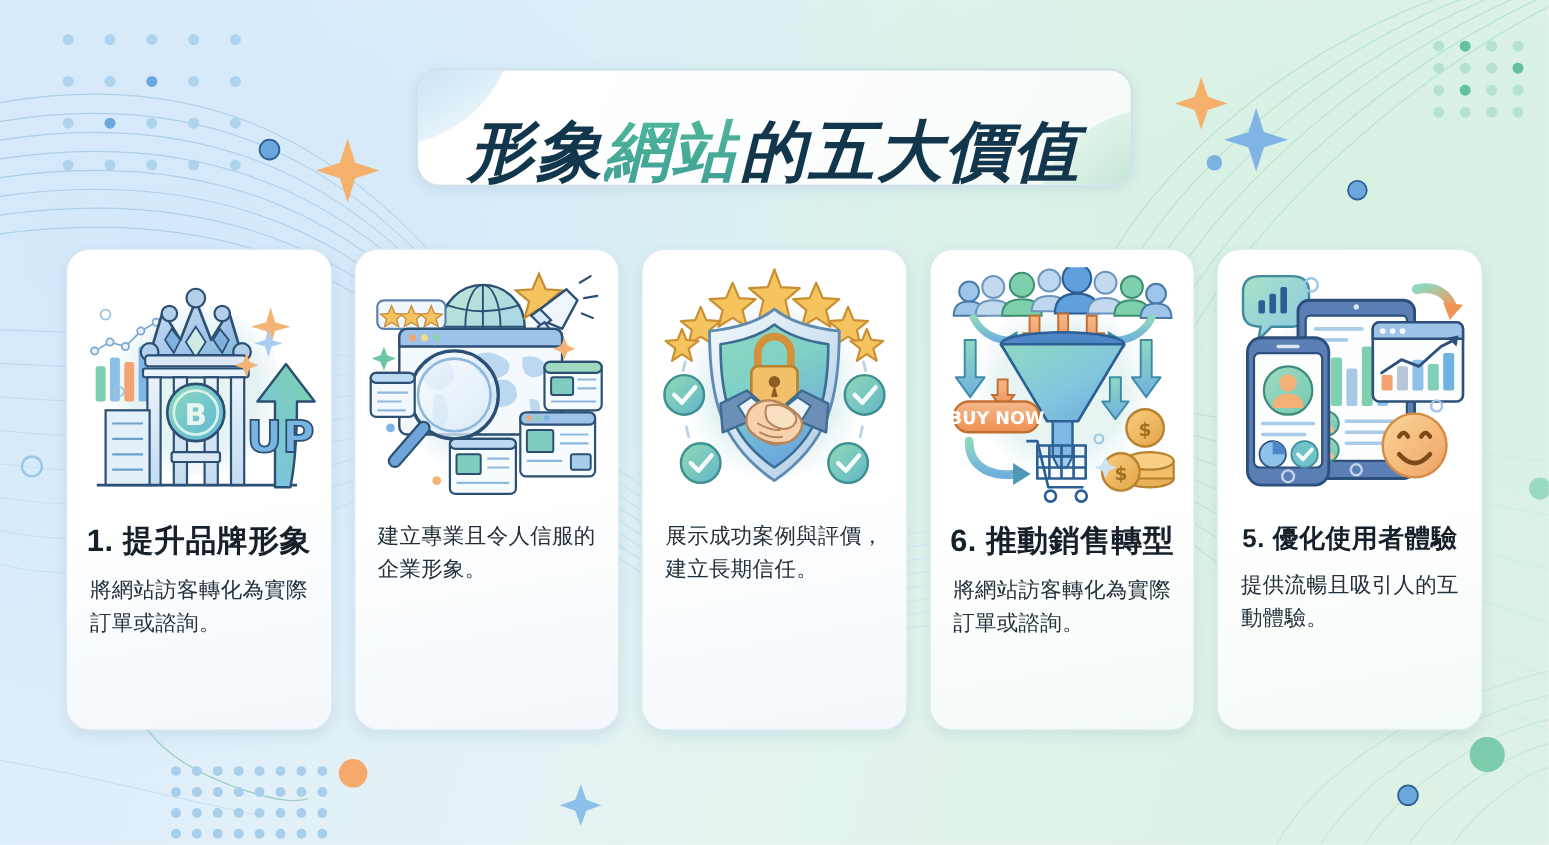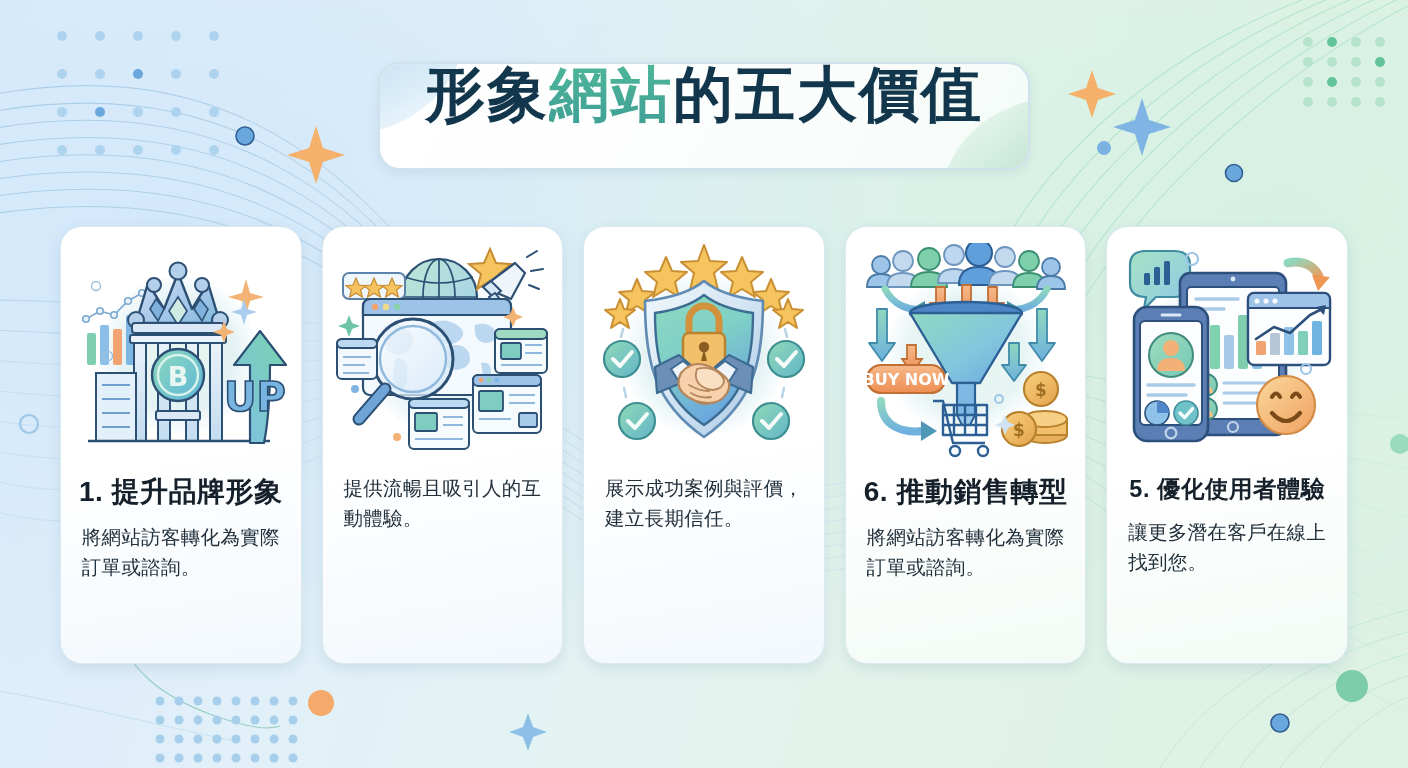--- a/index.html
+++ b/index.html
@@ -25,21 +25,21 @@
     z-index: 3;
   }
   .title-box {
     position: relative;
     width: 652px; height: 108px;
     border-radius: 22px;
     background: linear-gradient(120deg,#ffffff 0%, #fdfefe 45%, #f4fbf7 100%);
     border: 2px solid #cfe2ec;
     box-shadow: 0 3px 10px rgba(120,150,175,.17);
     overflow: hidden;
-    display: flex; align-items: flex-start; justify-content: center;
+    display: flex; align-items: flex-end; justify-content: center; font-style: italic;
   }
   .title-corner-tl {
     position: absolute; left: -34px; top: -40px;
     width: 120px; height: 110px;
     background: linear-gradient(150deg,#b9d9ef 0%, #d9ecf8 55%, rgba(255,255,255,0) 100%);
     border-bottom-right-radius: 100%;
   }
   .title-corner-br {
     position: absolute; right: -30px; bottom: -38px;
     width: 118px; height: 108px;
@@ -522,21 +522,21 @@
               <line x1="80" y1="196" x2="128" y2="196"></line>
             </g>
         </g>
 
         <path d="M14,72 L17,80 L25,83 L17,86 L14,94 L11,86 L3,83 L11,80 Z" fill="#6ec4a8"></path>
         <path d="M178,64 L181,71 L188,74 L181,77 L178,84 L175,77 L168,74 L175,71 Z" fill="#f3b374"></path>
         <circle cx="20" cy="146" r="4" fill="#7fb5e4"></circle>
         <circle cx="62" cy="194" r="4" fill="#f3b374"></circle>
       </svg>
     </div>
-    <div class="card-desc">提供流暢且吸引人的互動體驗。</div>
+    <div class="card-desc">建立專業且令人信服的企業形象。</div>
   </div>
 
   <div class="card card-3 tint-blue">
     <div class="card-art">
       <svg viewBox="0 0 214 216">
         <defs>
           <radialGradient id="c3bg" cx="50%" cy="50%" r="52%">
             <stop offset="0%" stop-color="#e7f6ee"></stop>
               <stop offset="70%" stop-color="#e4f2f4"></stop>
             <stop offset="100%" stop-color="#f0f8fc" stop-opacity=".2"></stop>
@@ -876,16 +876,16 @@
         <g>
           <path d="M168,20 C184,16 196,24 200,36" fill="none" stroke="url(#c5ar)" stroke-width="9" stroke-linecap="round"></path>
           <path d="M192,32 L210,34 L198,48 Z" fill="#ef9556"></path>
         </g>
 
         <circle cx="72" cy="16" r="6" fill="none" stroke="#9ec6e6" stroke-width="2.2"></circle>
         <circle cx="186" cy="126" r="5" fill="none" stroke="#9ec6e6" stroke-width="2.2"></circle>
       </svg>
     </div>
     <div class="card-title">5. 優化使用者體驗</div>
-    <div class="card-desc">讓更多潛在客戶在線上找到您。</div>
+    <div class="card-desc">提供流暢且吸引人的互動體驗。</div>
   </div>
 
 </div>
 
 </body></html>

